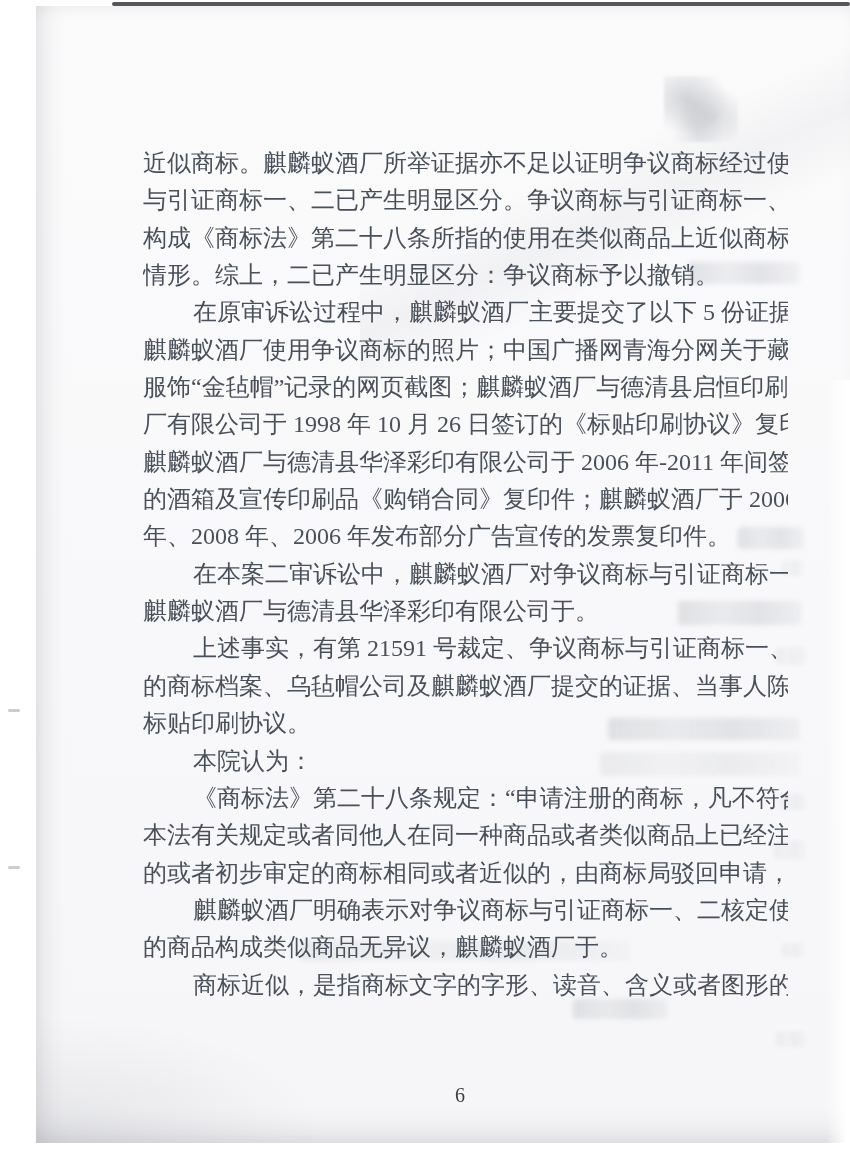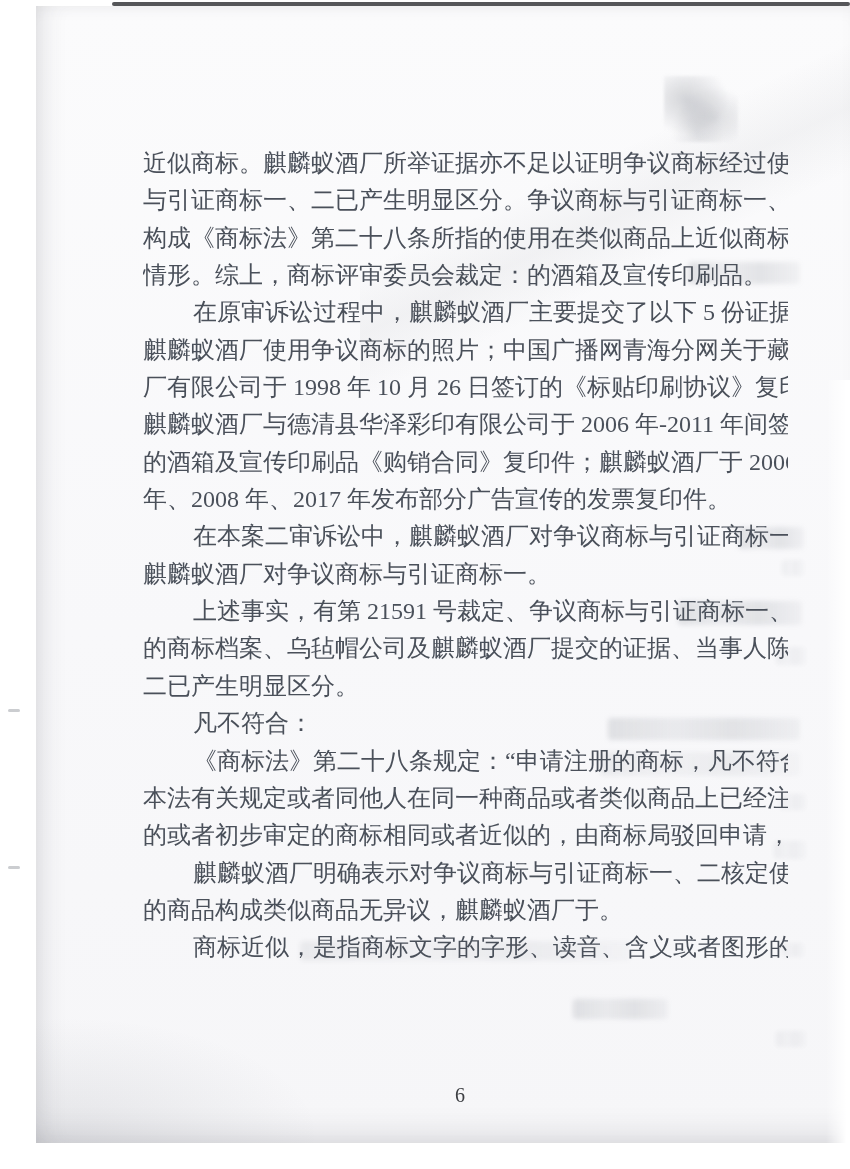--- a/index.html
+++ b/index.html
@@ -88,41 +88,42 @@
   <div class="ghost sm" style="left:776px; top:1031px; width:30px; height:16px;"></div>
 
   <div class="tick" style="left:8px; top:709px;"></div>
   <div class="tick" style="left:8px; top:866px;"></div>
 
   <div class="doc">
     <div>
       <div class="line">近似商标。麒麟蚁酒厂所举证据亦不足以证明争议商标经过使用</div>
       <div class="line">与引证商标一、二已产生明显区分。争议商标与引证商标一、二</div>
       <div class="line">构成《商标法》第二十八条所指的使用在类似商品上近似商标的</div>
-      <div class="line end">情形。综上，商标评审委员会裁定：的酒箱及宣传印刷品。</div>
+      <div class="line end">情形。综上，二已产生明显区分：争议商标予以撤销。</div>
     </div>
     <div>
       <div class="line ind">在原审诉讼过程中，麒麟蚁酒厂主要提交了以下 5 份证据：</div>
       <div class="line">麒麟蚁酒厂使用争议商标的照片；中国广播网青海分网关于藏族</div>
+      <div class="line">服饰“金毡帽”记录的网页截图；麒麟蚁酒厂与德清县启恒印刷</div>
       <div class="line">厂有限公司于 1998 年 10 月 26 日签订的《标贴印刷协议》复印件；</div>
       <div class="line">麒麟蚁酒厂与德清县华泽彩印有限公司于 2006 年-2011 年间签订</div>
       <div class="line">的酒箱及宣传印刷品《购销合同》复印件；麒麟蚁酒厂于 2006</div>
-      <div class="line end">年、2008 年、2017 年发布部分广告宣传的发票复印件。</div>
+      <div class="line end">年、2008 年、2006 年发布部分广告宣传的发票复印件。</div>
     </div>
     <div>
       <div class="line ind">在本案二审诉讼中，麒麟蚁酒厂对争议商标与引证商标一、</div>
-      <div class="line end">麒麟蚁酒厂对争议商标与引证商标一。</div>
+      <div class="line end">麒麟蚁酒厂与德清县华泽彩印有限公司于。</div>
     </div>
     <div>
       <div class="line ind">上述事实，有第 21591 号裁定、争议商标与引证商标一、二</div>
       <div class="line">的商标档案、乌毡帽公司及麒麟蚁酒厂提交的证据、当事人陈述</div>
-      <div class="line end">二已产生明显区分。</div>
+      <div class="line end">标贴印刷协议。</div>
     </div>
     <div>
-      <div class="line ind end">凡不符合：</div>
+      <div class="line ind end">本院认为：</div>
     </div>
     <div>
       <div class="line ind">《商标法》第二十八条规定：“申请注册的商标，凡不符合</div>
       <div class="line">本法有关规定或者同他人在同一种商品或者类似商品上已经注册</div>
       <div class="line">的或者初步审定的商标相同或者近似的，由商标局驳回申请，不</div>
     </div>
     <div>
       <div class="line ind">麒麟蚁酒厂明确表示对争议商标与引证商标一、二核定使用</div>
       <div class="line end">的商品构成类似商品无异议，麒麟蚁酒厂于。</div>
     </div>

